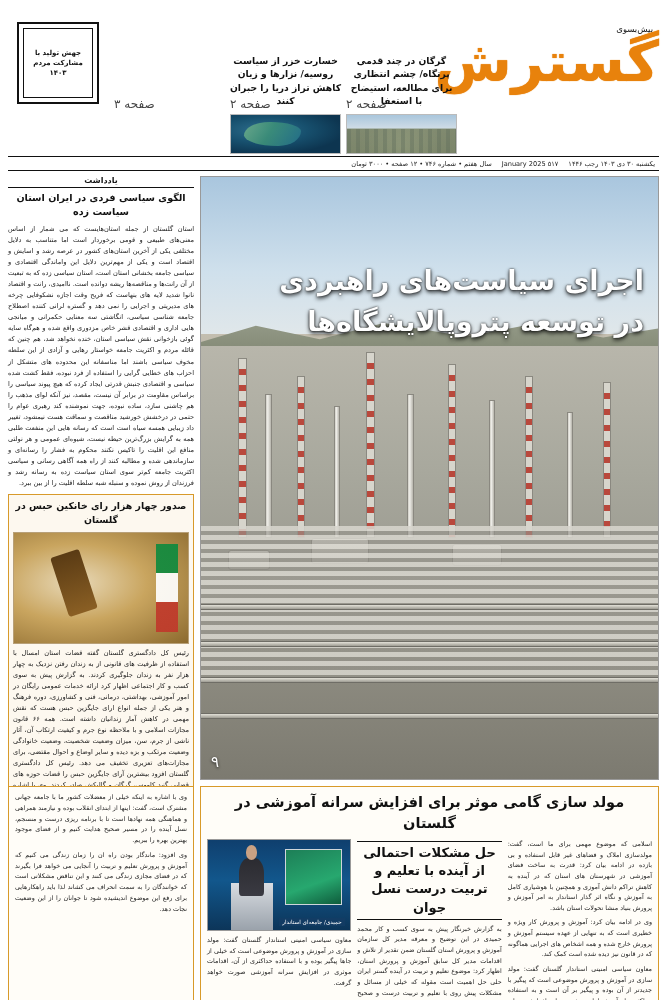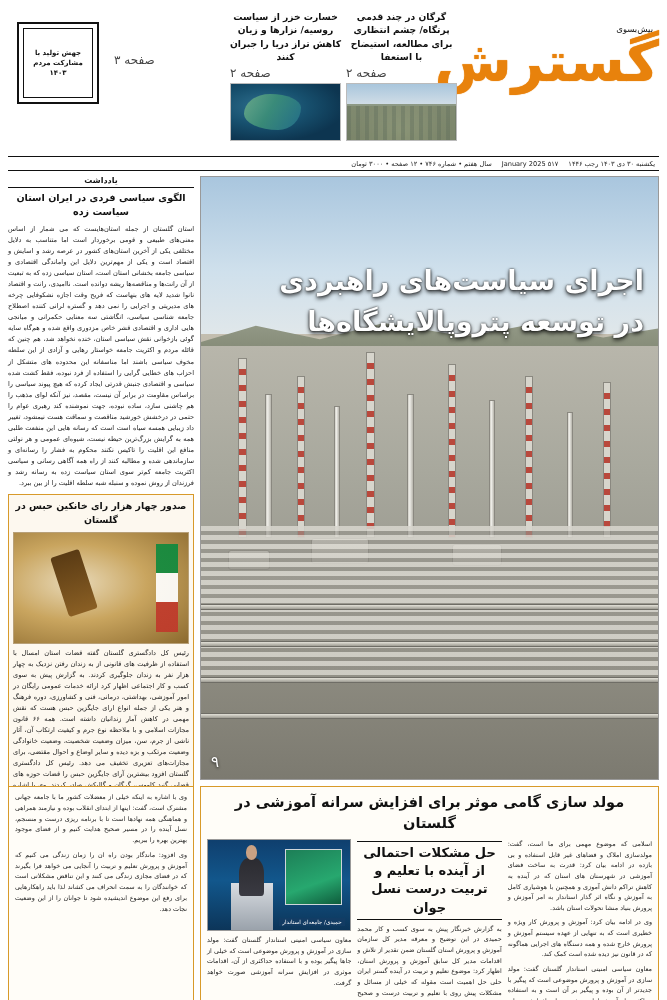--- a/index.html
+++ b/index.html
@@ -60,20 +60,21 @@
     flex: 1;
     display: flex;
     flex-direction: row;
     gap: 5px;
     padding-top: 4px;
   }
   .teaser {
     width: 33.33%;
     display: flex;
     flex-direction: column;
+    margin-top: 44px;
   }
   .teaser-head {
     font-size: 9.2px;
     font-weight: bold;
     line-height: 1.45;
     text-align: center;
     color: #111;
     min-height: 40px;
   }
   .teaser-page {
@@ -537,21 +538,21 @@
 
   <div class="bottom">
 
     <div class="bot-left">
       <div class="bot-title">مولد سازی گامی موثر برای افزایش سرانه آموزشی در گلستان</div>
 
       <div class="bot-cols">
 
         <div class="bcol">
           <p>اسلامی که موضوع مهمی برای ما است، گفت: مولدسازی املاک و فضاهای غیر قابل استفاده و بی بازده در ادامه بیان کرد: قدرت به ساخت فضای آموزشی در شهرستان های استان که در آینده به کاهش تراکم دانش آموزی و همچنین با هوشیاری کامل به آموزش و نگاه اثر گذار استاندار به امر آموزش و پرورش بنیاد منشا تحولات استان باشد.</p>
-          <p>وی در ادامه بیان کرد: آموزش و پرورش کار ویژه و خطیری است که به تنهایی از عهده سیستم آموزش و پرورش خارج شده و همه دستگاه های اجرایی هماگونه که در قانون نیز دیده شده است کمک کند.</p>
+          <p>وی در ادامه بیان کرد: آموزش و پرورش کار ویژه و خطیری است که به تنهایی از عهده سیستم آموزش و پرورش خارج شده و همه اشخاص های اجرایی هماگونه که در قانون نیز دیده شده است کمک کند.</p>
           <p>معاون سیاسی امنیتی استاندار گلستان گفت: مولد سازی در آموزش و پرورش موضوعی است که پیگیر با جدیدتر از آن بوده و پیگیر بر آن است و به استفاده حداکثری از آن فضاهای موثر و برای افزایش سرانه آموزشی صورت خواهد گرفت.</p>
         </div>
 
         <div class="bcol">
           <div class="sub-head">حل مشکلات احتمالی از آینده با تعلیم و تربیت درست نسل جوان</div>
           <p>به گزارش خبرنگار پیش به سوی کسب و کار محمد حمیدی در این توضیح و معرفه مدیر کل سازمان آموزش و پرورش استان گلستان ضمن تقدیر از تلاش و اقدامات مدیر کل سابق آموزش و پرورش استان، اظهار کرد: موضوع تعلیم و تربیت در آینده گستر ایران حلی حل اهمیت است مقوله که خیلی از مسائل و مشکلات پیش روی با تعلیم و تربیت درست و صحیح تعالی هدایت می شود.</p>
           <div class="byline">فاطمه ربانی/ خبرنگار</div>
           <p>معاون سیاسی امنیتی استاندار گلستان گفت: مولد سازی در آموزش و پرورش موضوعی است که خیلی از جاها پیگیر بوده و با استفاده حداکثری از آن، اقدامات موثری در افزایش سرانه آموزشی صورت خواهد گرفت.</p>
         </div>
 

